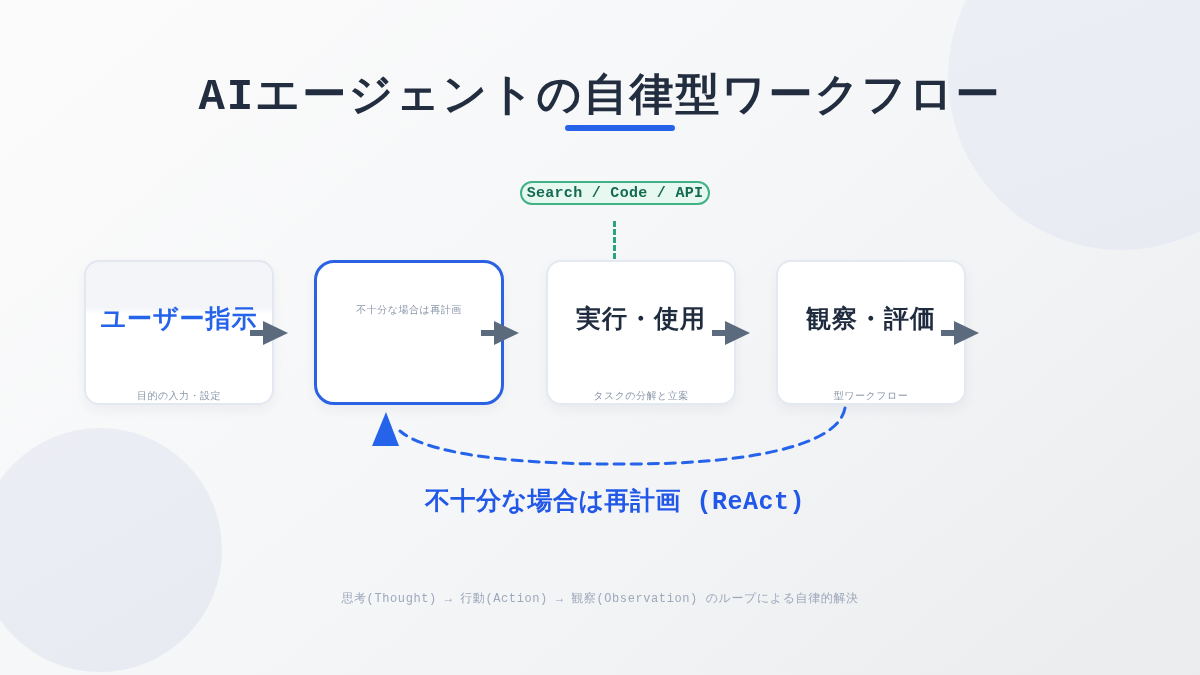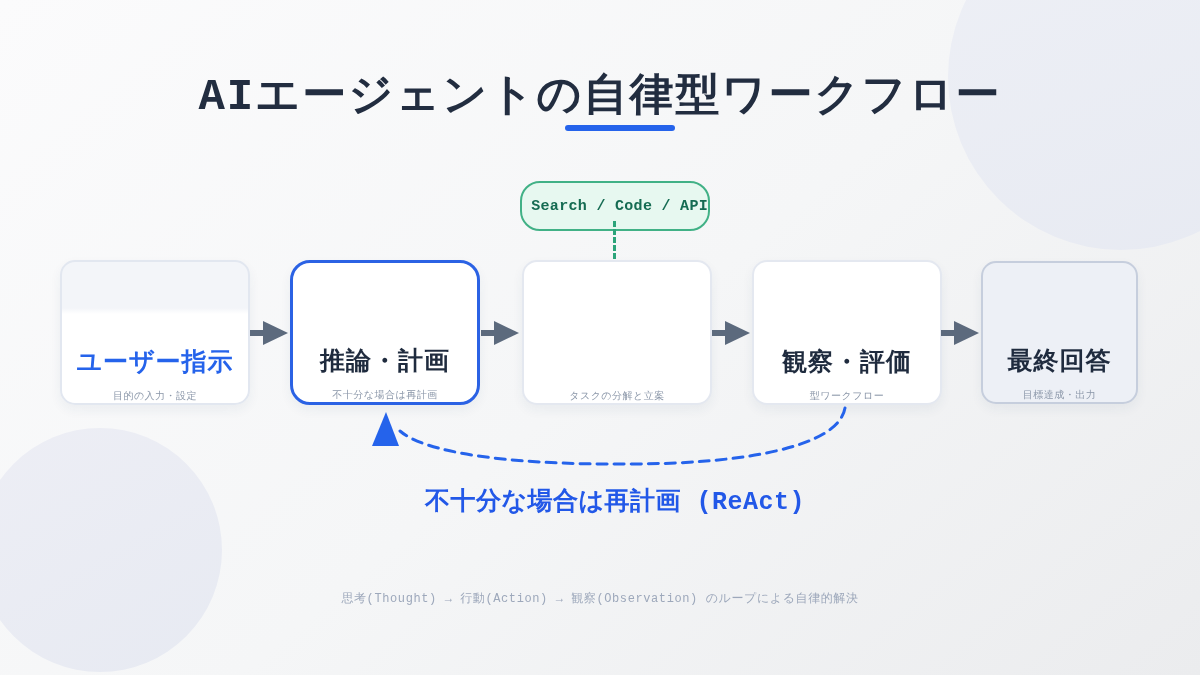--- a/index.html
+++ b/index.html
@@ -13,32 +13,32 @@
     background:linear-gradient(160deg,#eef0f6 0%,#e7eaf2 100%);}
   .circle-bl{left:-22px;top:428px;width:244px;height:244px;
     background:linear-gradient(150deg,#edeef5 0%,#e7eaf2 100%);}
 
   .title{position:absolute;top:72px;left:0;width:100%;margin:0;text-align:center;
     font-size:44px;line-height:1.15;font-weight:800;color:#222d40;letter-spacing:2px;}
   .title-hl{position:relative;}
   .title-hl::after{content:"";position:absolute;left:-18px;right:0;bottom:-9px;height:6px;
     background:#2563eb;border-radius:3px;}
 
-  .badge{position:absolute;left:520px;top:181px;width:190px;height:50px;box-sizing:border-box;
+  .badge{position:absolute;left:520px;top:181px;width:190px;height:24px;box-sizing:border-box;
     background:#e7f8f0;border:2px solid #41b186;border-radius:20px;
-    display:flex;align-items:center;justify-content:flex-end;
+    display:flex;align-items:center;justify-content:center;
     color:#156b52;font-weight:bold;font-size:15px;letter-spacing:0.3px;}
   .badge-connector{position:absolute;left:613px;top:221px;height:38px;width:0;
     border-left:3px dashed #2ca47a;}
 
   .step{position:absolute;top:260px;width:190px;height:145px;box-sizing:border-box;
     border-radius:15px;background:#ffffff;border:2px solid #e4e8f0;
     box-shadow:0 5px 12px rgba(40,60,100,0.06);
-    display:flex;flex-direction:column;align-items:center;justify-content:flex-end;
-    padding-top:40px;gap:11px;}
+    display:flex;flex-direction:column;align-items:center;justify-content:space-between;
+    padding-top:40px;gap:11px;margin-left:24px;}
   .step-title{font-size:25px;font-weight:bold;color:#1f2b3e;letter-spacing:1px;white-space:nowrap;}
   .step-sub{font-size:10px;color:#8b97a9;letter-spacing:0.5px;white-space:nowrap;}
   .s1{left:60px;border-color:#e2e7f0;
     background:linear-gradient(180deg,#f3f5f9 0px,#f3f5f9 46px,#ffffff 52px);}
   .s1 .step-title{color:#2563eb;}
   .s2{left:290px;border:3px solid #2b62e4;border-radius:20px;}
   .s3{left:522px;}
   .s4{left:752px;}
   .s5{left:981px;top:261px;width:157px;height:143px;background:#edf0f6;border-color:#c6cedd;}
 
@@ -75,52 +75,48 @@
     <div class="step-title">ユーザー指示</div>
     <div class="step-sub">目的の入力・設定</div>
   </div>
 
   <svg class="arrow a1" viewBox="0 0 40 28">
     <rect x="0" y="11" width="16" height="6"></rect>
     <polygon points="13,2 13,26 38,14"></polygon>
   </svg>
 
   <div class="step s2">
-    <div class="step-title">推論・計画</div>
     <div class="step-sub">不十分な場合は再計画</div>
   </div>
 
   <svg class="arrow a2" viewBox="0 0 40 28">
     <rect x="0" y="11" width="16" height="6"></rect>
     <polygon points="13,2 13,26 38,14"></polygon>
   </svg>
 
   <div class="step s3">
+    <div class="step-title">実行・使用</div>
     <div class="step-sub">タスクの分解と立案</div>
   </div>
 
   <svg class="arrow a3" viewBox="0 0 40 28">
     <rect x="0" y="11" width="16" height="6"></rect>
     <polygon points="13,2 13,26 38,14"></polygon>
   </svg>
 
   <div class="step s4">
     <div class="step-title">観察・評価</div>
     <div class="step-sub">型ワークフロー</div>
   </div>
 
   <svg class="arrow a4" viewBox="0 0 40 28">
     <rect x="0" y="11" width="16" height="6"></rect>
     <polygon points="13,2 13,26 38,14"></polygon>
   </svg>
 
-  <div class="step s5">
-    <div class="step-title">最終回答</div>
-    <div class="step-sub">目標達成・出力</div>
-  </div>
 
   <svg class="loop" viewBox="0 0 1200 675">
     <path class="loop-path" d="M845 408 C838 448 740 464 628 464 C505 465 424 452 400 431"></path>
     <polygon class="loop-head" points="386,412 372,446 399,446"></polygon>
   </svg>
 
   <div class="loop-label">不十分な場合は再計画 (ReAct)</div>
 
   <div class="caption">思考(Thought) → 行動(Action) → 観察(Observation) のループによる自律的解決</div>
 

